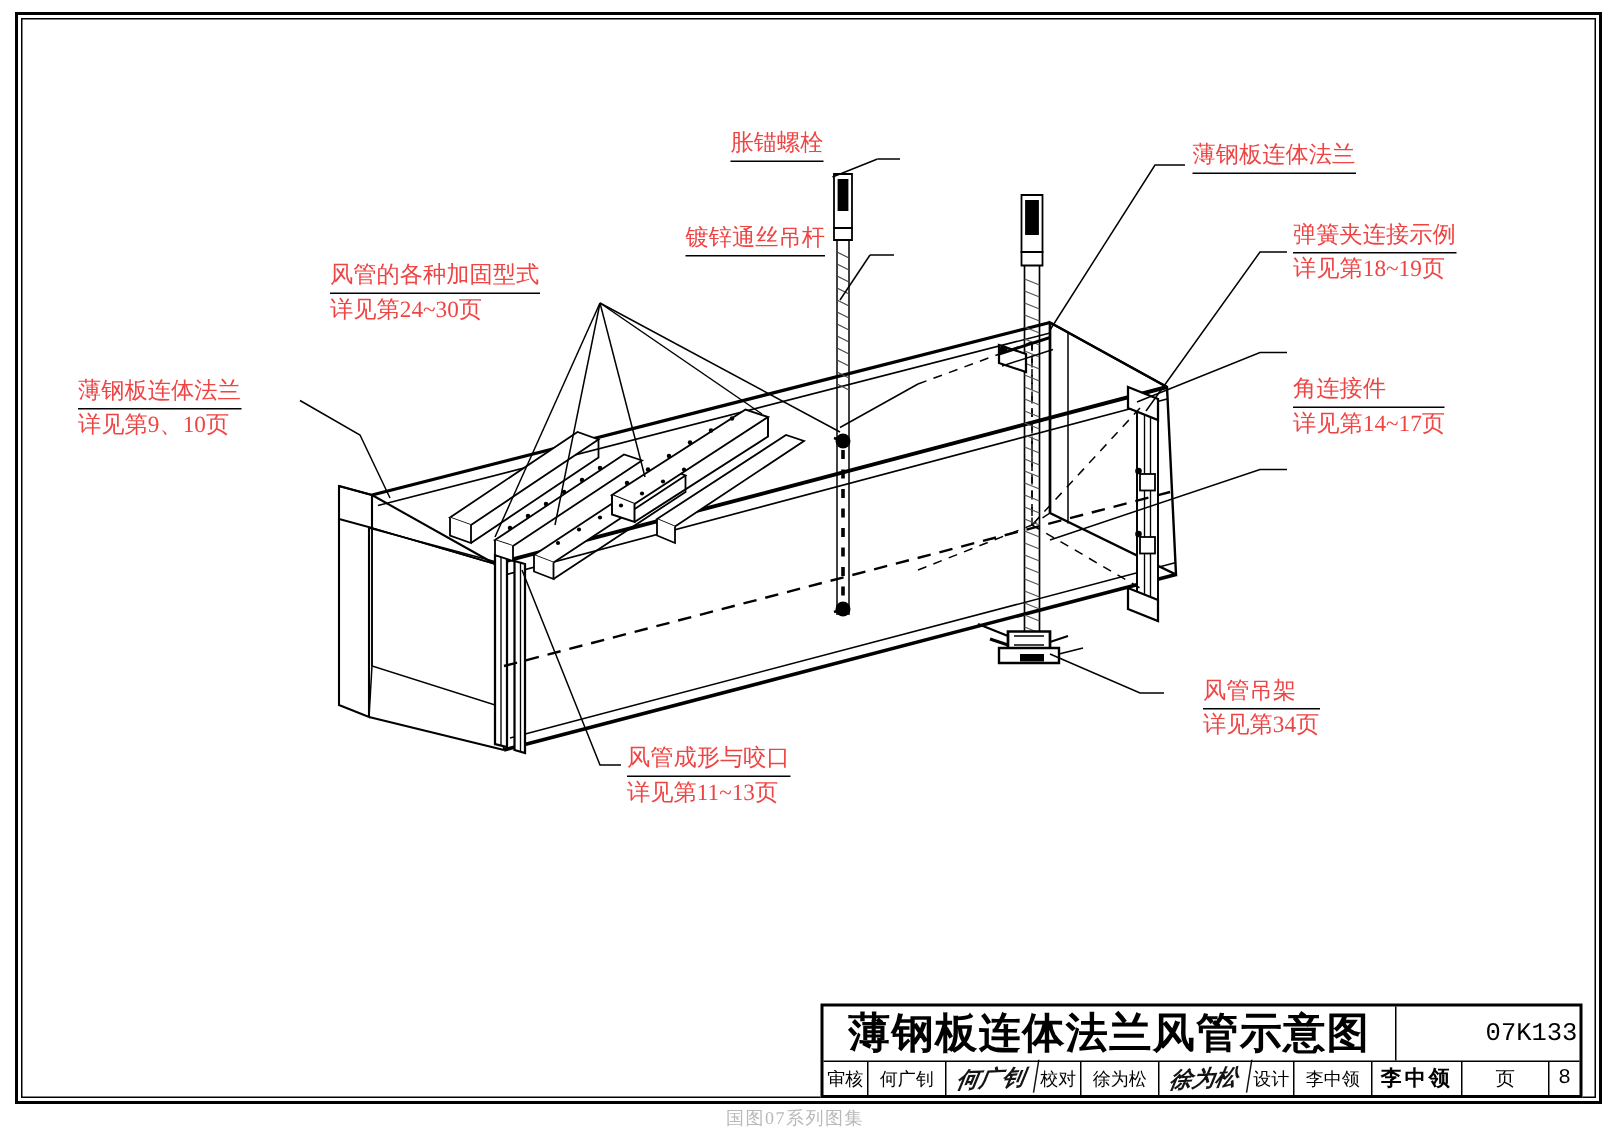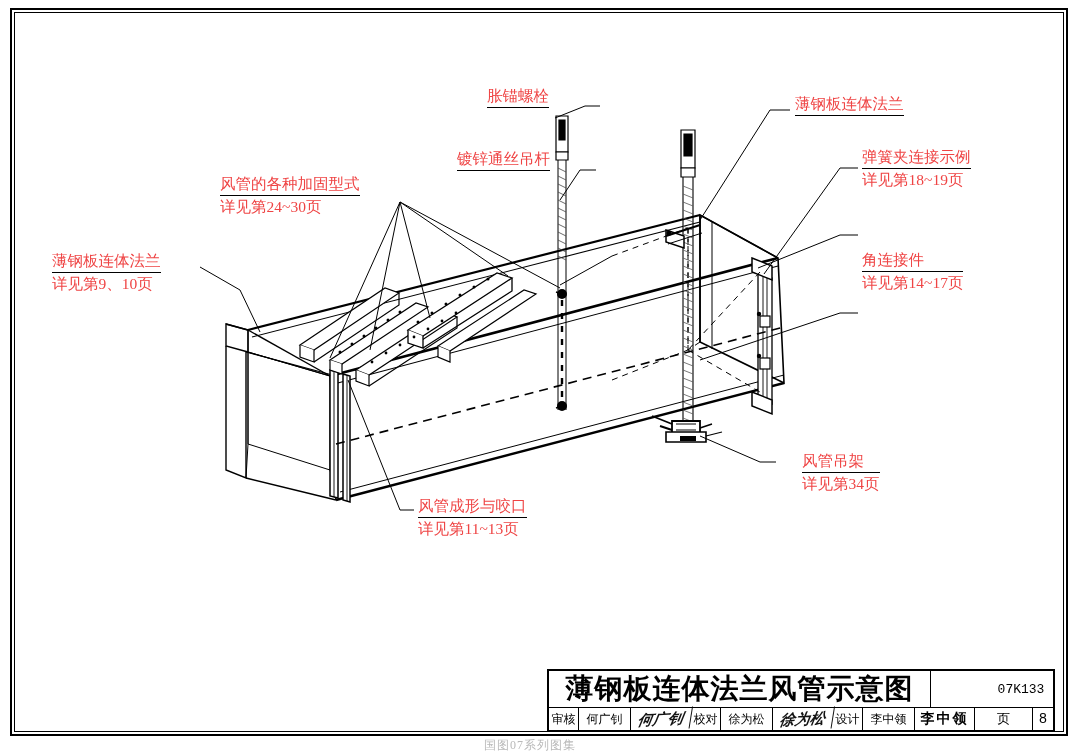--- a/index.html
+++ b/index.html
@@ -27,21 +27,21 @@
   #titleblock{position:absolute;left:547px;top:669px;width:508px;height:63px;
               border:2px solid #000;box-sizing:border-box;background:#fff;}
   .tb-row{display:flex;box-sizing:border-box;}
   .tb-top{height:36px;}
   .tb-bot{height:23px;border-top:1.5px solid #000;}
   .tb-cell{box-sizing:border-box;display:flex;align-items:center;
            justify-content:center;font-size:13px;overflow:hidden;}
   .vline{border-right:1.5px solid #000;}
   .tb-title{flex:0 0 382px;font-size:28px;font-weight:bold;letter-spacing:1px;}
   .tb-key{flex:0 0 58px;font-size:13px;margin-top:48px;}
-  .tb-val{flex:1;font-size:13px;font-family:"Liberation Mono","DejaVu Sans Mono",monospace;}
+  .tb-val{flex:1;font-size:17px;font-family:"Liberation Mono","DejaVu Sans Mono",monospace;}
   .tb-bot .c-lab{flex:0 0 30px;font-size:12px;text-align:center;}
   .tb-bot .c-nam{flex:0 0 52px;font-size:12px;}
   .tb-bot .c-sig{flex:0 0 60px;}
   .tb-bot .c-pg{flex:0 0 58px;font-size:13px;}
   .tb-bot .c-pgv{flex:1;font-size:14px;font-family:"Liberation Mono","DejaVu Sans Mono",monospace;}
   .sig{font-family:"Liberation Serif",serif;font-style:italic;font-weight:bold;
        font-size:15px;transform:skewX(-12deg) rotate(-3deg);opacity:.92;}
   .sig2{font-size:14px;letter-spacing:2px;font-weight:bold;}
 
   

